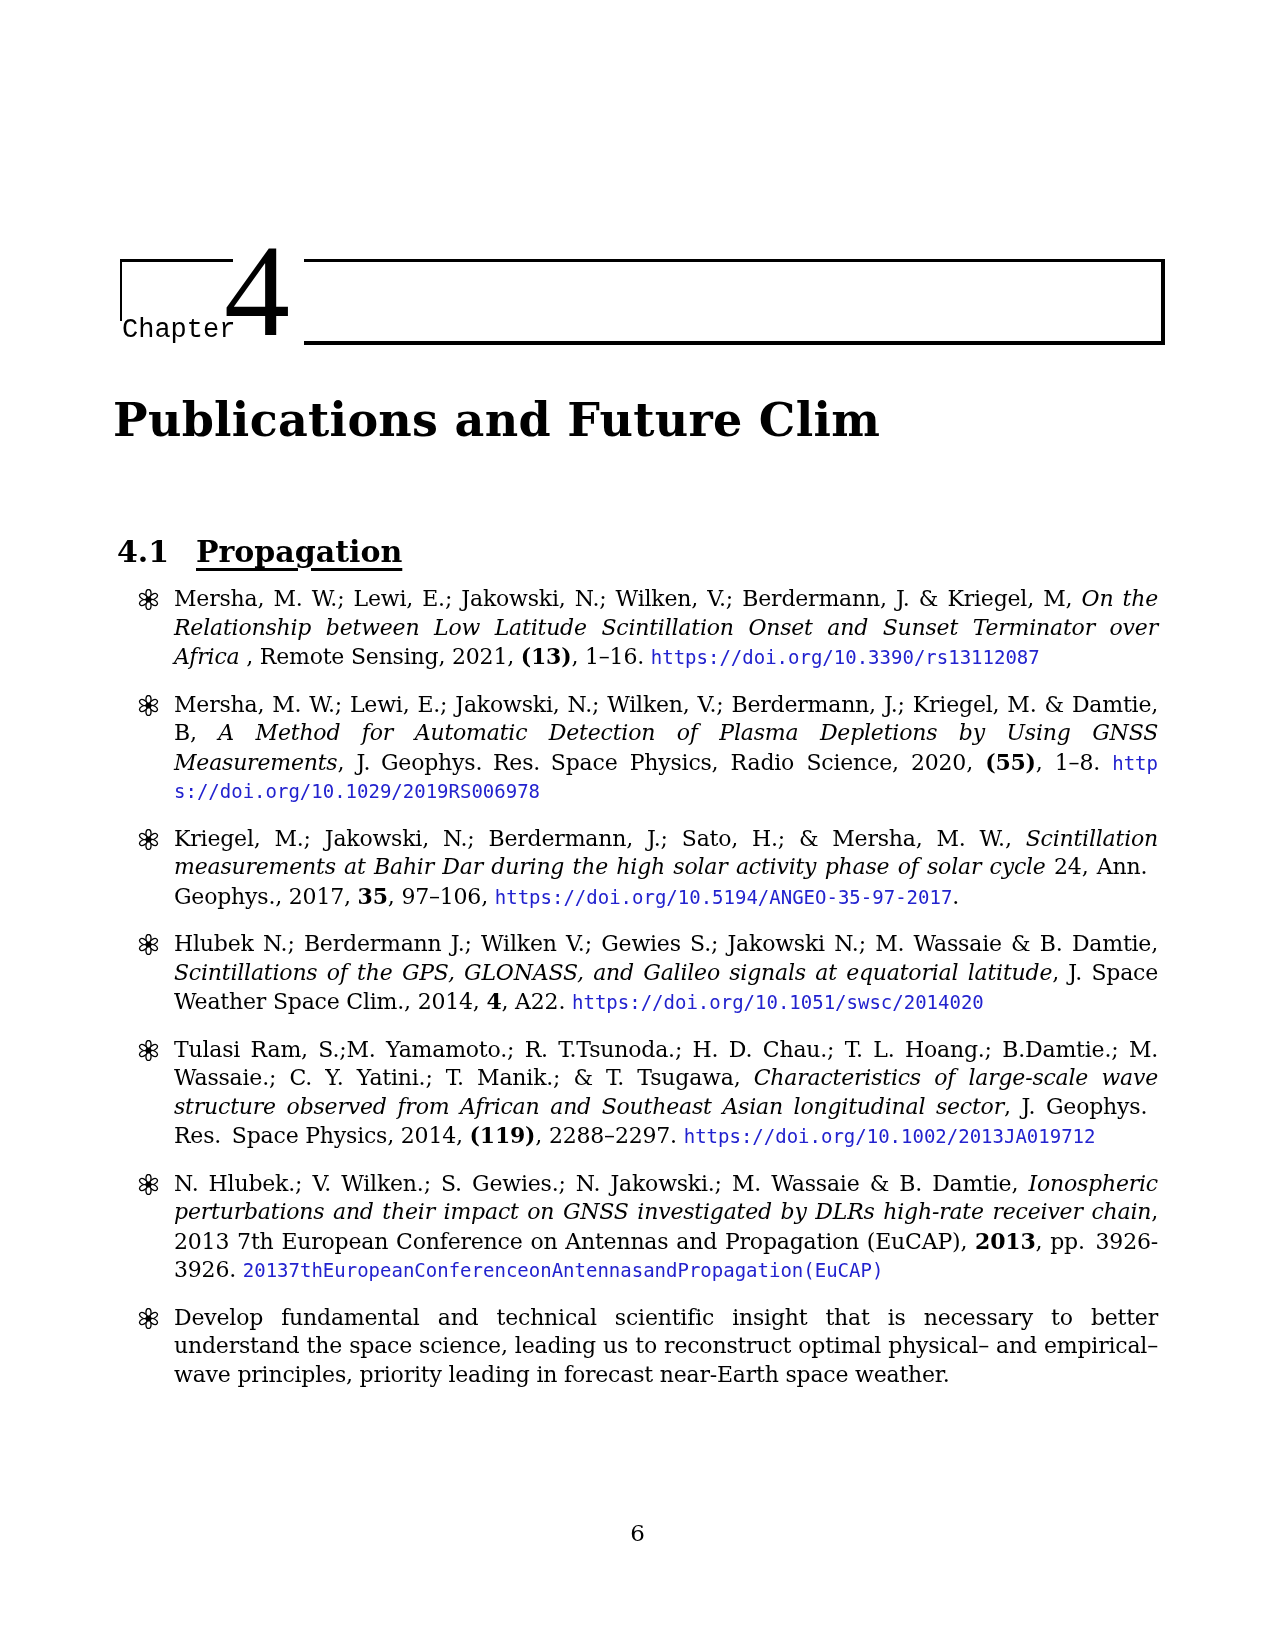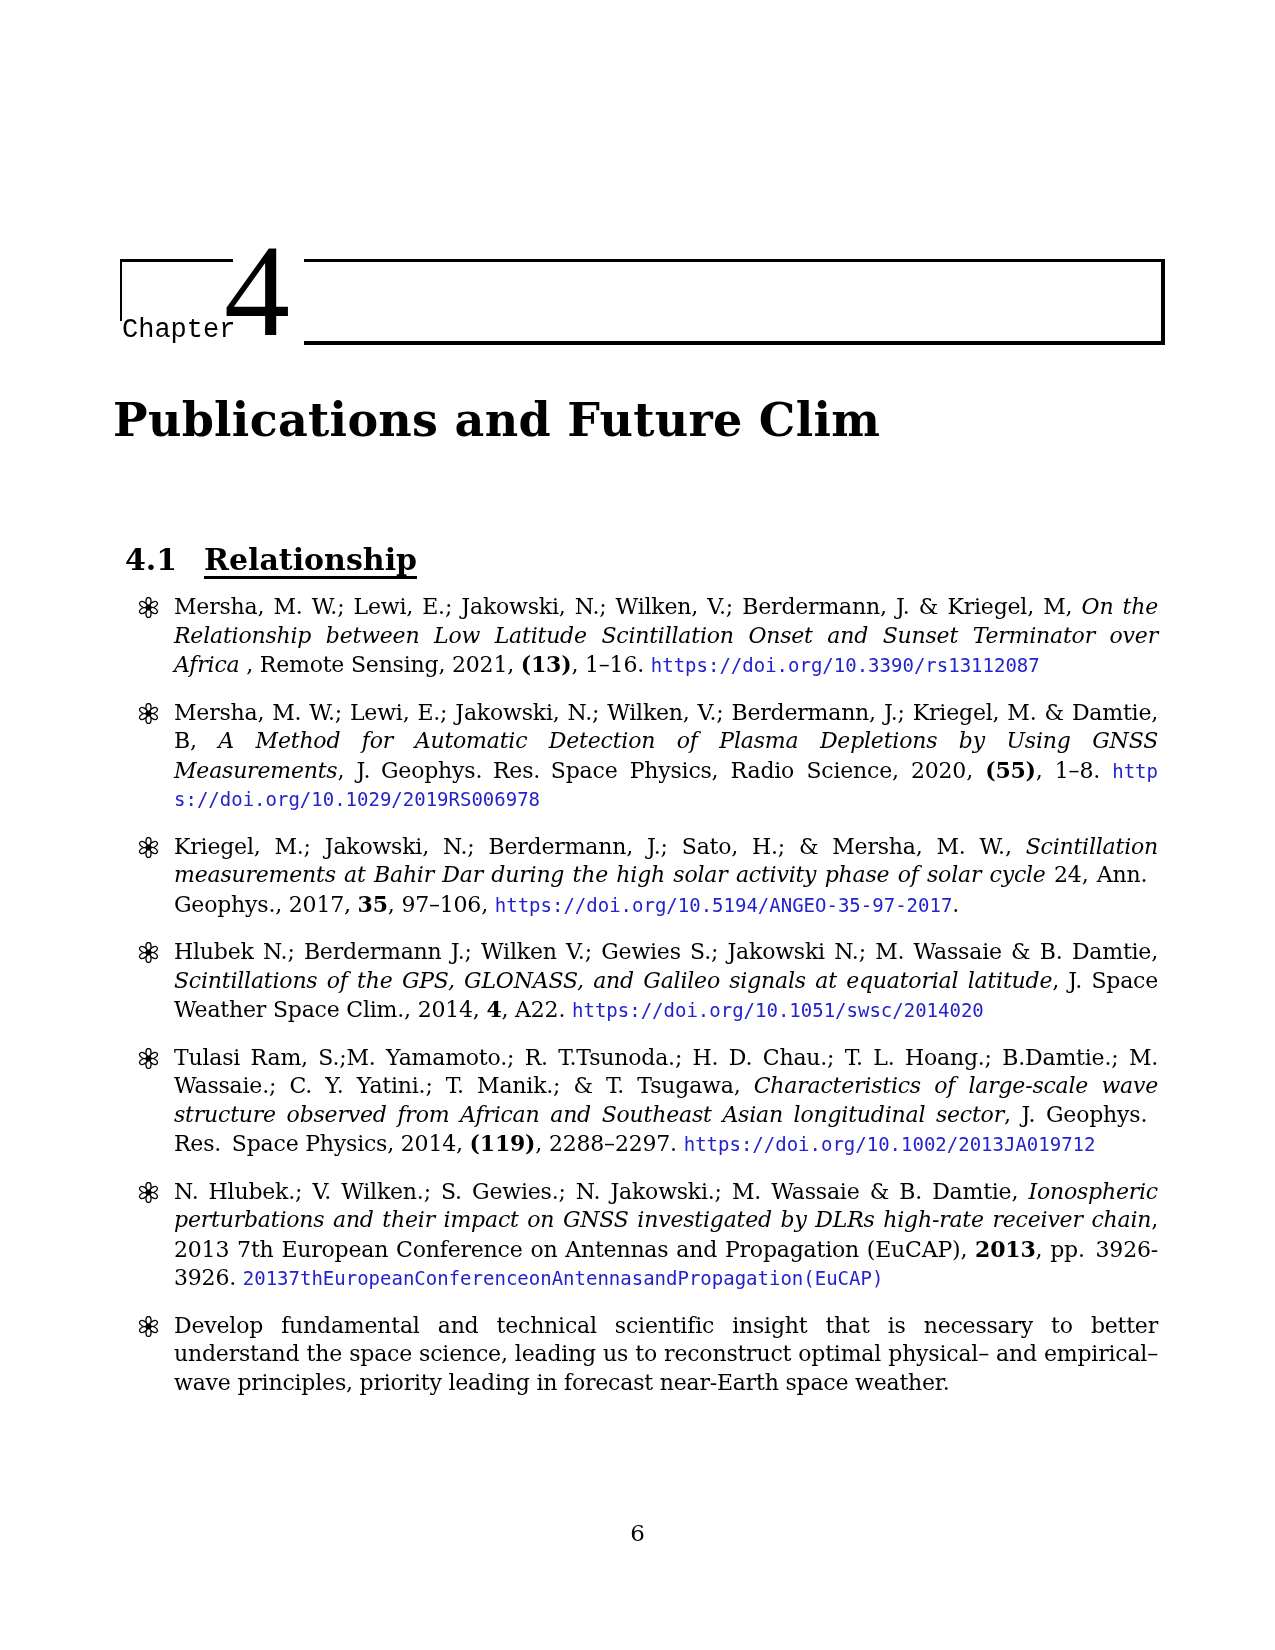--- a/index.html
+++ b/index.html
@@ -22,21 +22,21 @@
     position:absolute;left:224px;top:225px;
     font-family:"Liberation Serif",serif;font-size:132px;line-height:1;font-weight:400;
   }
   
   .chap-title{
     position:absolute;left:113px;top:396px;margin:0;
     font-size:46px;font-weight:bold;letter-spacing:.3px;line-height:1.05;
   }
   
   .content{position:absolute;left:113px;top:531px;width:1045px;}
-  h2.sec{display:flex;margin:12px;font-size:30px;font-weight:bold;line-height:1.1;}
+  h2.sec{display:flex;margin:4px;font-size:30px;font-weight:bold;line-height:1.1;}
   h2.sec .secnum{width:79px;flex:0 0 auto;}
   h2.sec .sectitle{
     text-decoration:underline;text-decoration-thickness:2.5px;text-underline-offset:6px;
   }
   h2.sec.second{margin-top:44px;}
   ul.itemize{list-style:none;margin:17px 0 0 0;padding:0;}
   ul.itemize li{
     position:relative;padding-left:61px;margin-bottom:19px;
     font-size:22px;line-height:28.5px;letter-spacing:-0.2px;
     text-align:justify;
@@ -63,21 +63,21 @@
   <div class="rule rule-right"></div>
   <div class="rule rule-left"></div>
   <span class="chap-word">Chapter</span>
   <span class="chap-num">4</span>
 
   <h1 class="chap-title">Publications and Future Clim</h1>
 
   <div class="content">
     <h2 class="sec">
       <span class="secnum">4.1</span>
-      <span class="sectitle">Relationship</span>
+      <span class="sectitle">Propagation</span>
     </h2>
     <ul class="itemize">
         <li><span class="bullet">
             <svg width="21" height="21" viewBox="0 0 24 24" xmlns="http://www.w3.org/2000/svg">
               <ellipse cx="12" cy="5.2" rx="2.9" ry="4.6" fill="#fff" stroke="#000" stroke-width="1.5" transform="rotate(0 12 12)"></ellipse>
               <ellipse cx="12" cy="5.2" rx="2.9" ry="4.6" fill="#fff" stroke="#000" stroke-width="1.5" transform="rotate(60 12 12)"></ellipse>
               <ellipse cx="12" cy="5.2" rx="2.9" ry="4.6" fill="#fff" stroke="#000" stroke-width="1.5" transform="rotate(120 12 12)"></ellipse>
               <ellipse cx="12" cy="5.2" rx="2.9" ry="4.6" fill="#fff" stroke="#000" stroke-width="1.5" transform="rotate(180 12 12)"></ellipse>
               <ellipse cx="12" cy="5.2" rx="2.9" ry="4.6" fill="#fff" stroke="#000" stroke-width="1.5" transform="rotate(240 12 12)"></ellipse>
               <ellipse cx="12" cy="5.2" rx="2.9" ry="4.6" fill="#fff" stroke="#000" stroke-width="1.5" transform="rotate(300 12 12)"></ellipse>

